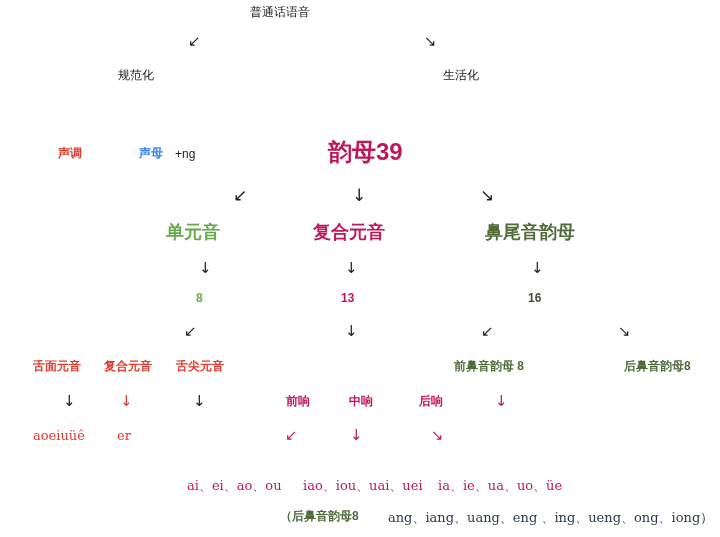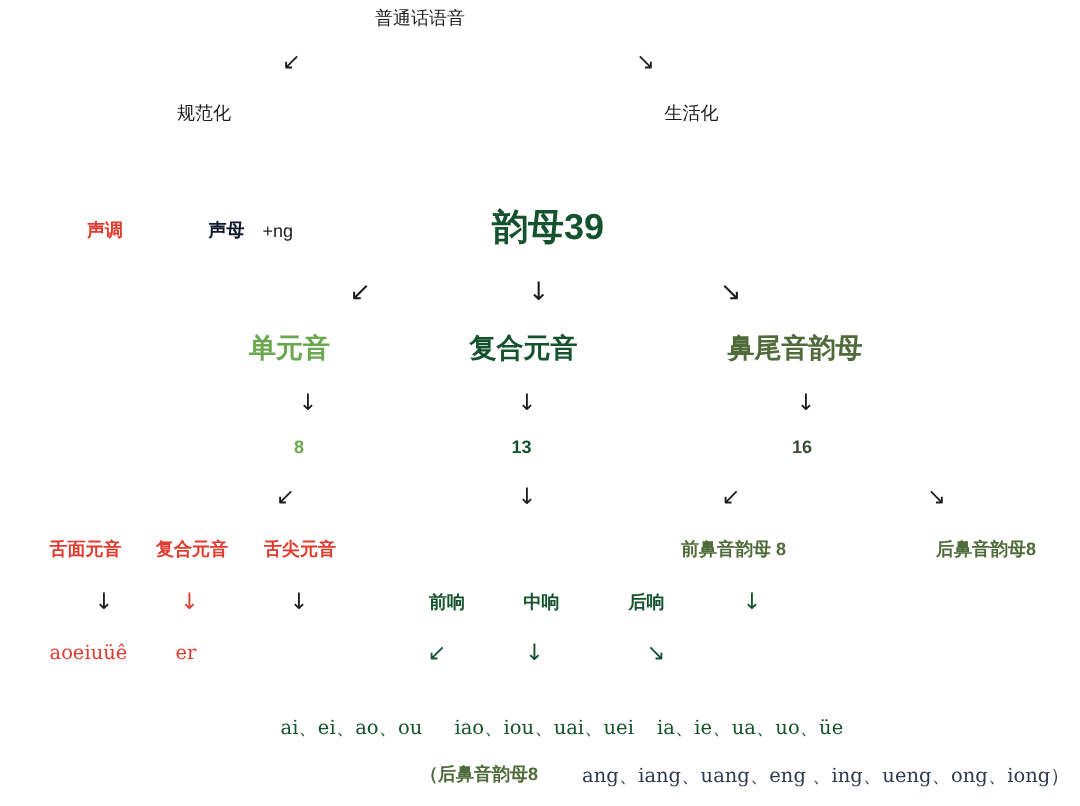--- a/index.html
+++ b/index.html
@@ -10,22 +10,22 @@
   .n{position:absolute;white-space:pre;line-height:1.15;}
   .s13{font-size:13px;}
   .s14{font-size:12px;}
   .s15{font-size:15px;}
   .s17{font-size:17px;}
   .s18{font-size:18px;}
   .s24{font-size:24px;}
   .b{font-weight:700;}
   .black{color:#1c1c1c;}
   .red{color:#e23b2e;}
-  .blue{color:#0f172a;}
-  .bgreen{color:#14532d;}
+  .blue{color:#3b82f6;}
+  .bgreen{color:#be185d;}
   .mgreen{color:#6aa84f;}
   .dgreen{color:#4f6b3a;}
   .cdark{color:#3e4b39;}
   .pdark{color:#2e3b4e;}
   .serif{font-family:"DejaVu Serif",serif;}
   .arw{font-family:"DejaVu Sans",sans-serif;font-weight:400;}
 </style>
 </head>
 <body>
 

